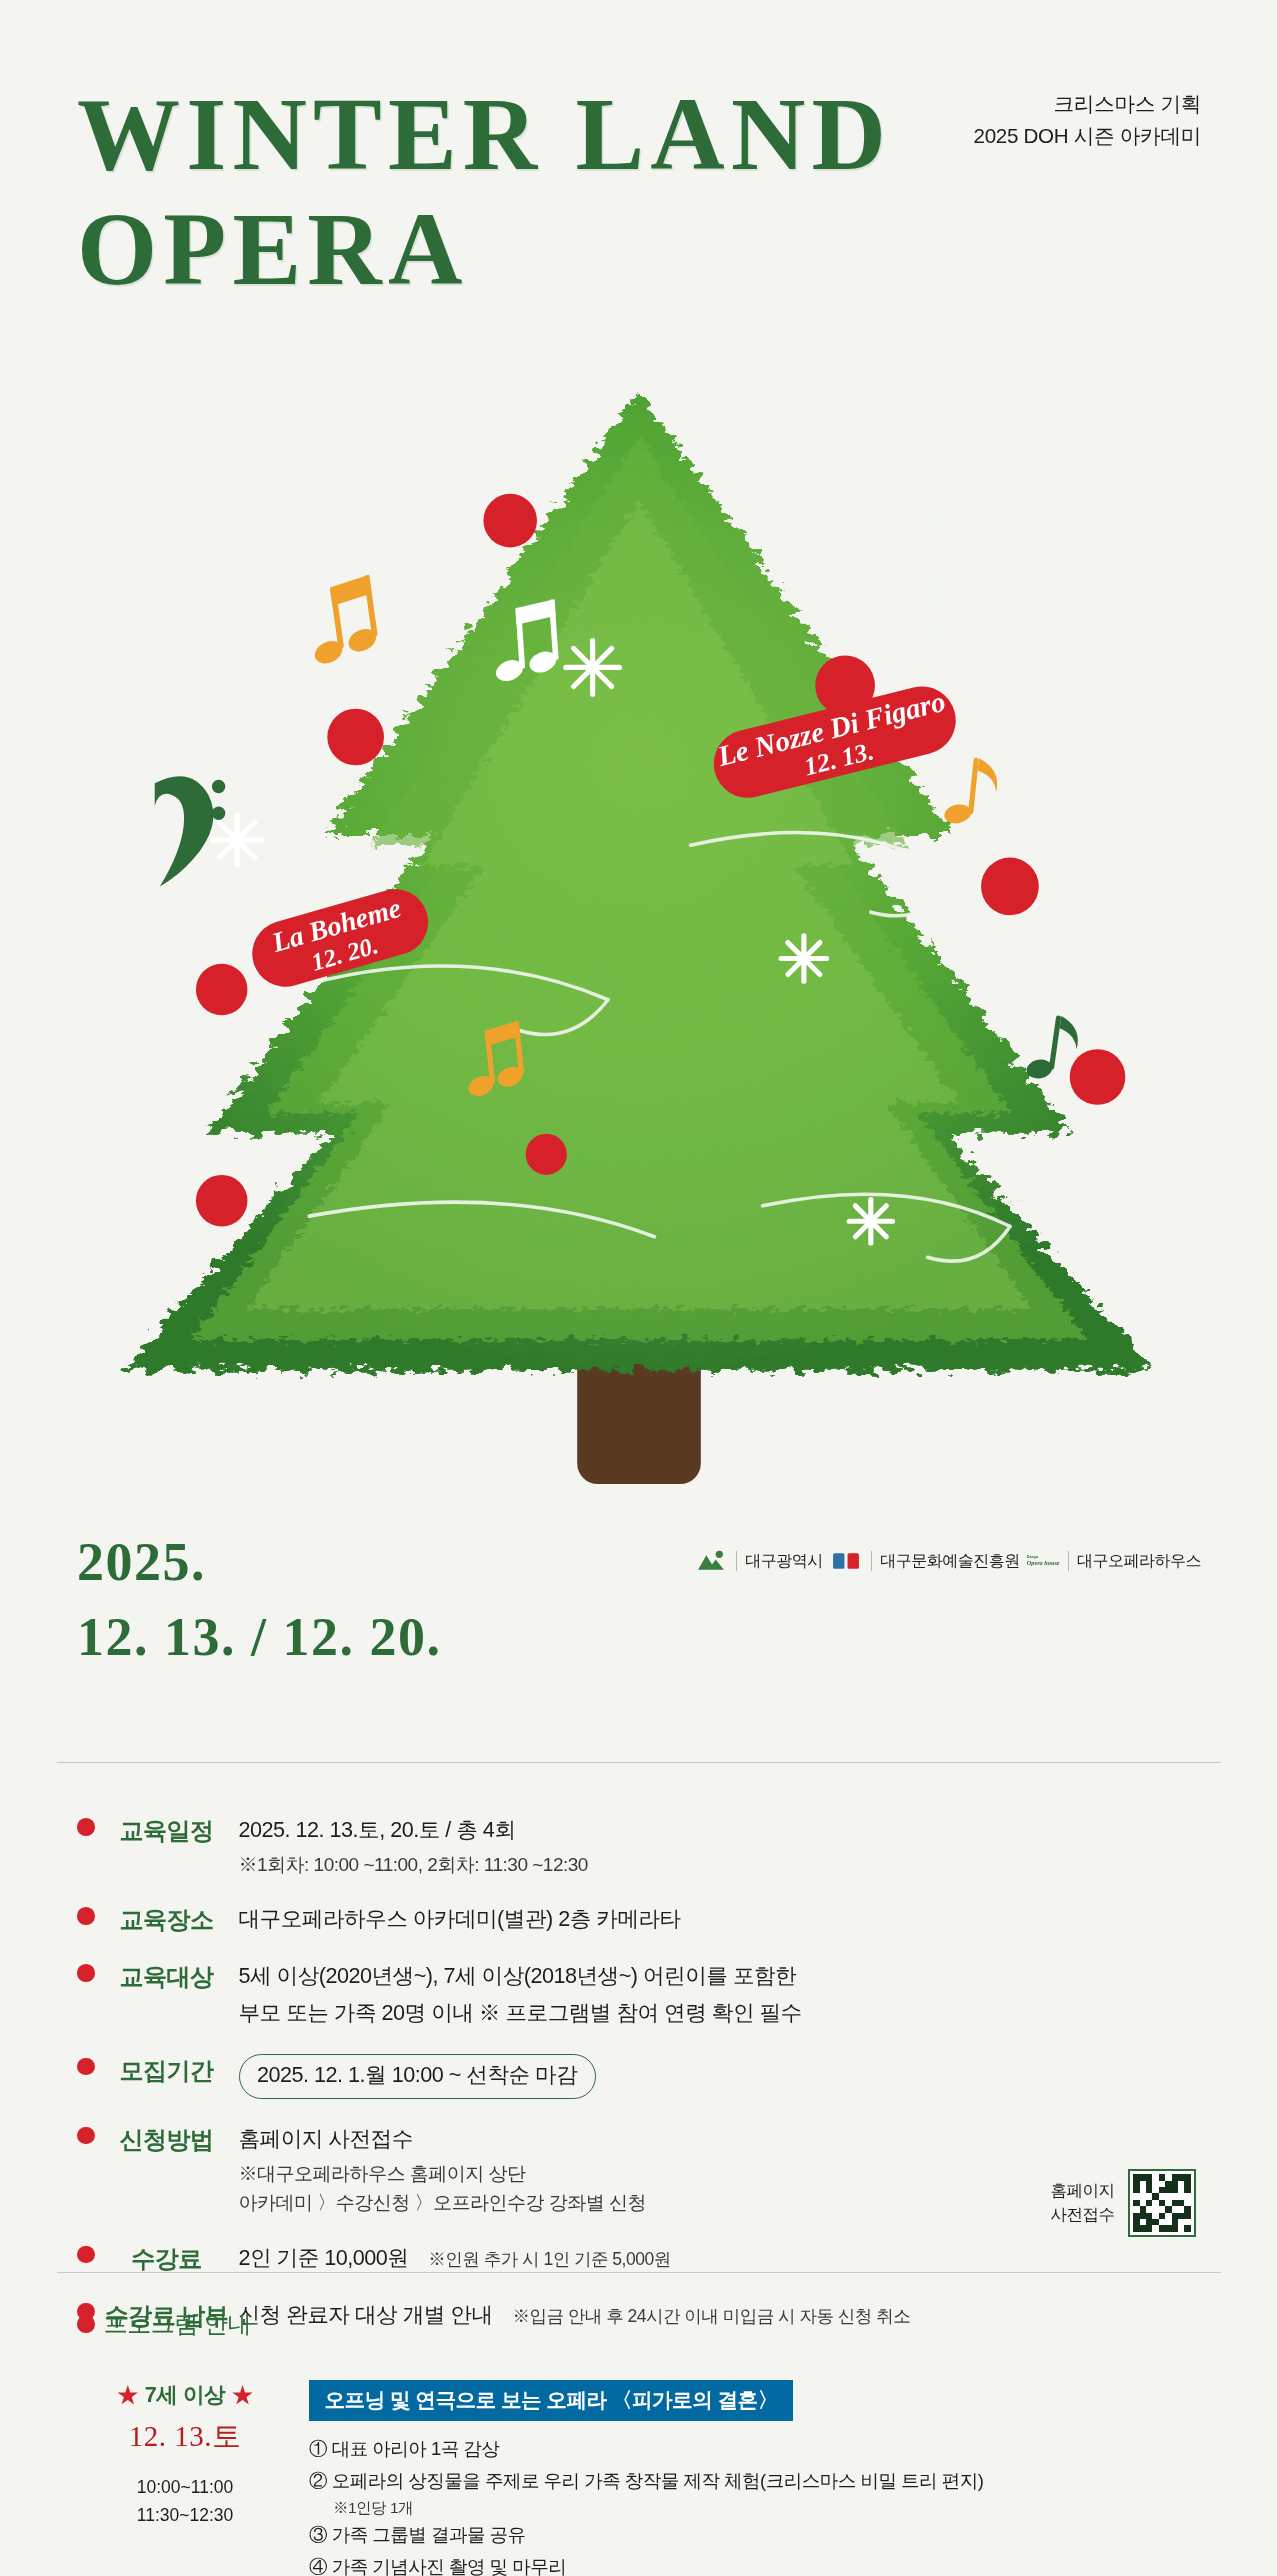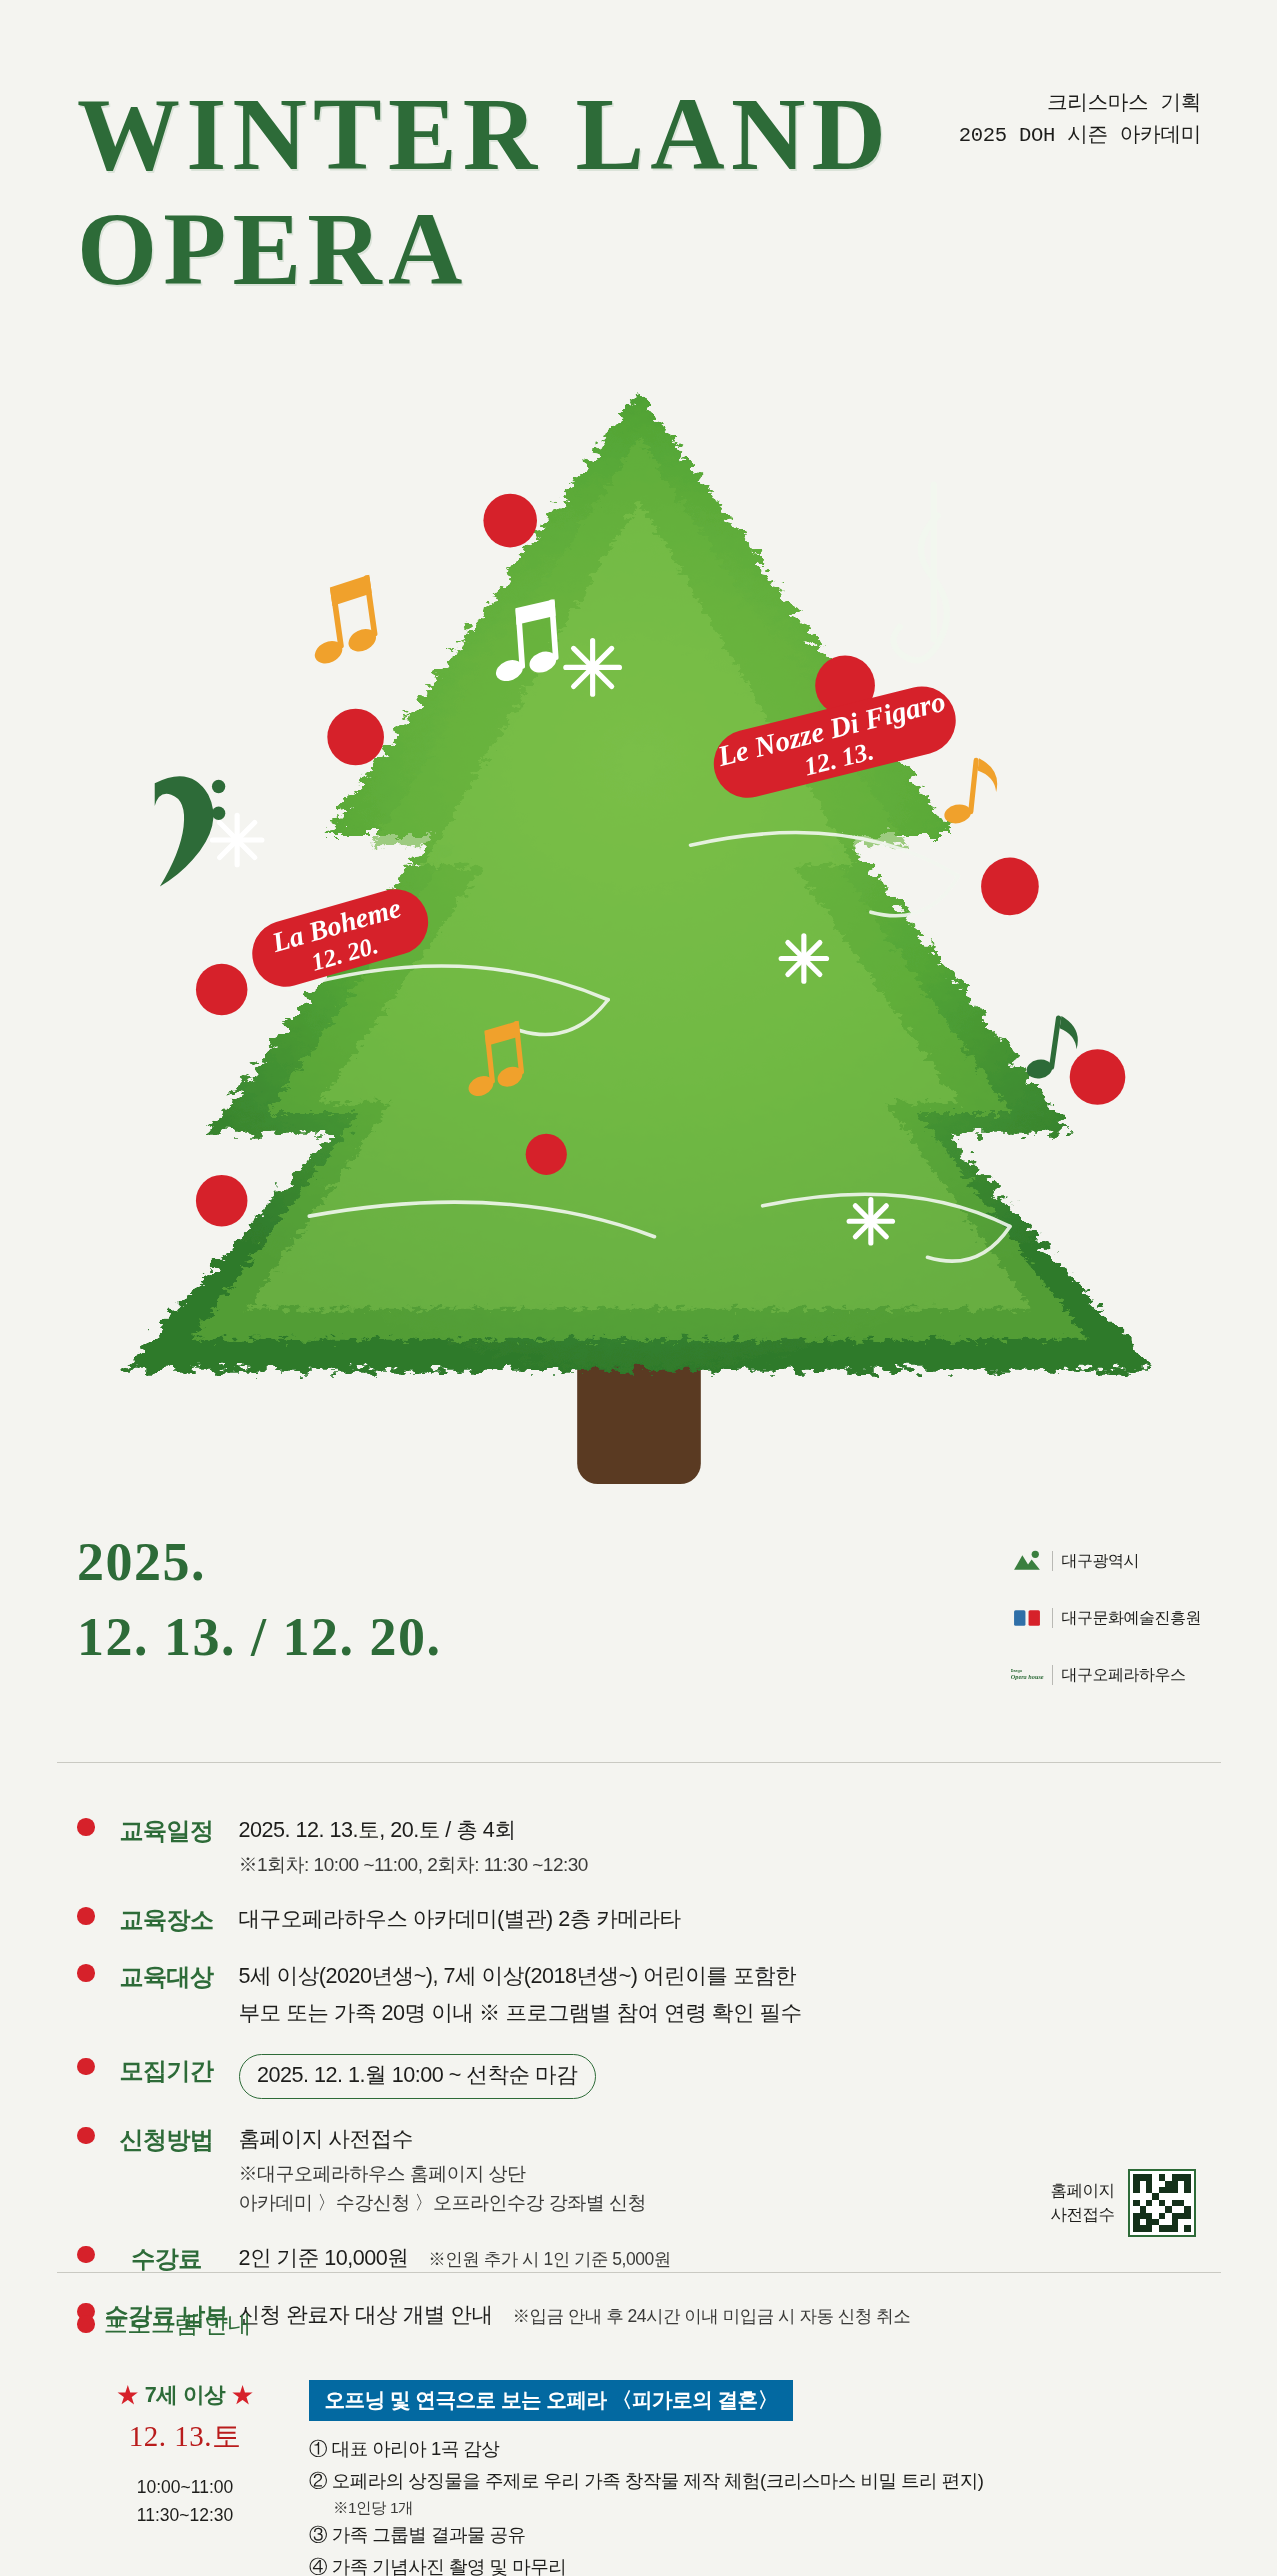--- a/index.html
+++ b/index.html
@@ -20,21 +20,20 @@
   
   .header-kicker {
     position: absolute;
     top: 88px;
     right: 77px;
     text-align: right;
     color: #1d1d1b;
     font-size: 20.6px;
     line-height: 1.55;
     letter-spacing: -0.3px;
-    font-family: Liberation Mono, monospace;
   }
   .title-block {
     position: absolute;
     top: 77px;
     left: 77px;
     color: #2f6b3b;
   }
   .title-line {
     font-family: "Liberation Serif", serif;
     font-size: 103px;
@@ -65,22 +64,22 @@
     font-size: 54px;
     line-height: 1.38;
     letter-spacing: 1.5px;
   }
 
   .logos {
     position: absolute;
     right: 77px;
     top: 1546px;
     display: flex;
-    flex-direction: column;
-    gap: 27px;
+    flex-direction: row;
+    gap: 6px;
     align-items: flex-start;
   }
   .logo-row {
     display: flex;
     align-items: center;
     gap: 8.2px;
   }
   .logo-mark {
     width: 34px; height: 30px;
     display: flex; align-items: center; justify-content: center;

